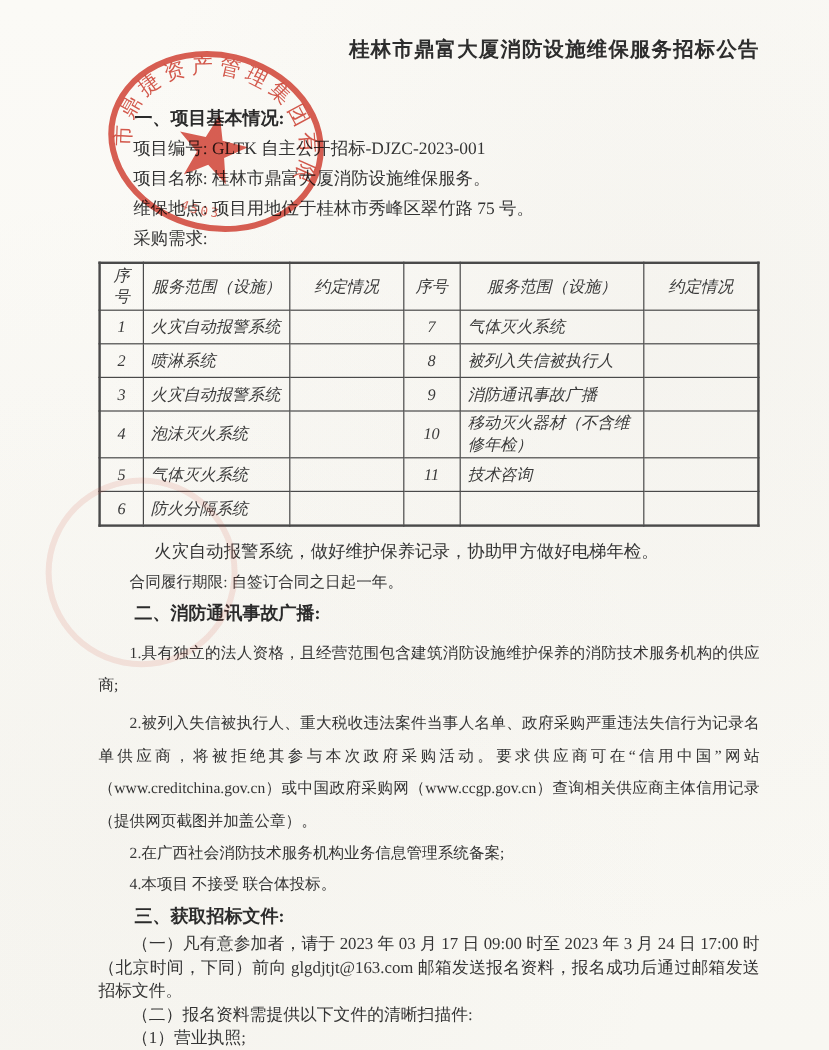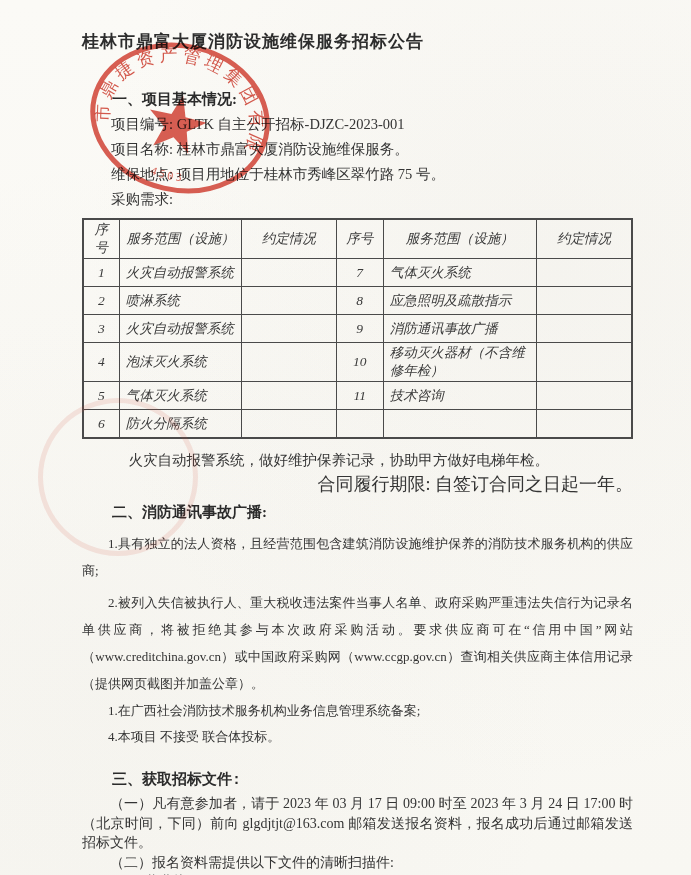--- a/index.html
+++ b/index.html
@@ -12,21 +12,21 @@
     background-image:
       radial-gradient(ellipse at 80% 30%, rgba(200,195,185,.10), rgba(0,0,0,0) 60%),
       radial-gradient(ellipse at 15% 80%, rgba(205,200,190,.08), rgba(0,0,0,0) 55%),
       linear-gradient(180deg,#fbfaf6,#f8f7f2);
     color:#343434;
     overflow:hidden;
     box-sizing:border-box;
     padding:26px 58px 0 82px;
   }
   .title{
-    text-align:left;
+    text-align:right;
     font-weight:bold;
     font-size:17px;
     letter-spacing:1px;
     margin:4px 0 0 0;
     color:#2d2d2d;
   }
   .line{font-size:14.5px;line-height:25px;text-indent:2em;white-space:nowrap;}
   .heading{font-size:15px;font-weight:bold;text-indent:2em;line-height:25px;color:#2b2b2b;}
   .h1{margin-top:34px;}
   table.req{
@@ -36,28 +36,28 @@
     font-size:13.5px;
     color:#3a3a3a;
     table-layout:fixed;
   }
   table.req,table.req td,table.req th{border:1px solid #4a4a4a;}
   table.req{border-width:2px;font-style:italic;}
   table.req th{font-weight:normal;height:27px;text-align:center;padding:1px 4px;}
   table.req td{height:25px;padding:1px 6px;vertical-align:middle;}
   td.num{text-align:center;padding:1px 2px;}
   .note{font-size:14.5px;line-height:24px;margin-top:9px;padding-left:3.2em;}
-  .contract{font-size:18px;line-height:25px;text-indent:2em;text-align:right;}
+  .contract{font-size:13px;line-height:25px;text-indent:2em;}
   .sec2 p{font-size:13px;margin:0;text-indent:2em;text-align:justify;}
   .sec2 p.wide{line-height:27px;margin-top:5px;}
   .sec2 p.single{line-height:25px;margin-top:1px;}
   .sec3 p{font-size:14px;margin:0;text-indent:2em;text-align:justify;line-height:19.5px;}
   .sec3 p.first{margin-top:2px;}
   .h2{margin-top:3px;}
-  .h3{margin-top:20px;line-height:23px;font-family:Liberation Mono, monospace;}
+  .h3{margin-top:4px;line-height:23px;}
 
   
   .stamp{
     position:absolute;
     left:86px;top:40px;
     width:188px;height:156px;
     transform:rotate(13deg);
     mix-blend-mode:multiply;
     opacity:.88;
     pointer-events:none;
@@ -111,21 +111,21 @@
         <td></td>
         <td class="num">7</td>
         <td>气体灭火系统</td>
         <td></td>
       </tr>
       <tr>
         <td class="num">2</td>
         <td>喷淋系统</td>
         <td></td>
         <td class="num">8</td>
-        <td>应急照明及疏散指示</td>
+        <td>被列入失信被执行人</td>
         <td></td>
       </tr>
       <tr>
         <td class="num">3</td>
         <td>火灾自动报警系统</td>
         <td></td>
         <td class="num">9</td>
         <td>消防通讯事故广播</td>
         <td></td>
       </tr>
@@ -156,21 +156,21 @@
     </tbody>
   </table>
 
   <div class="note">火灾自动报警系统，做好维护保养记录，协助甲方做好电梯年检。</div>
   <div class="contract">合同履行期限: 自签订合同之日起一年。</div>
 
   <div class="sec2">
     <div class="heading h2">二、消防通讯事故广播:</div>
     <p class="wide">1.具有独立的法人资格，且经营范围包含建筑消防设施维护保养的消防技术服务机构的供应商;</p>
     <p class="wide">2.被列入失信被执行人、重大税收违法案件当事人名单、政府采购严重违法失信行为记录名单供应商，将被拒绝其参与本次政府采购活动。要求供应商可在“信用中国”网站（www.creditchina.gov.cn）或中国政府采购网（www.ccgp.gov.cn）查询相关供应商主体信用记录（提供网页截图并加盖公章）。</p>
-    <p class="single">1.在广西社会消防技术服务机构业务信息管理系统备案;</p>
+    <p class="single">2.在广西社会消防技术服务机构业务信息管理系统备案;</p>
     <p class="single">4.本项目 不接受 联合体投标。</p>
   </div>
 
   <div class="sec3">
     <div class="heading h3">三、获取招标文件:</div>
     <p class="first">（一）凡有意参加者，请于 2023 年 03 月 17 日 09:00 时至 2023 年 3 月 24 日 17:00 时（北京时间，下同）前向 glgdjtjt@163.com 邮箱发送报名资料，报名成功后通过邮箱发送招标文件。</p>
     <p>（二）报名资料需提供以下文件的清晰扫描件:</p>
     <p>（1）营业执照;</p>
 
   </div>

